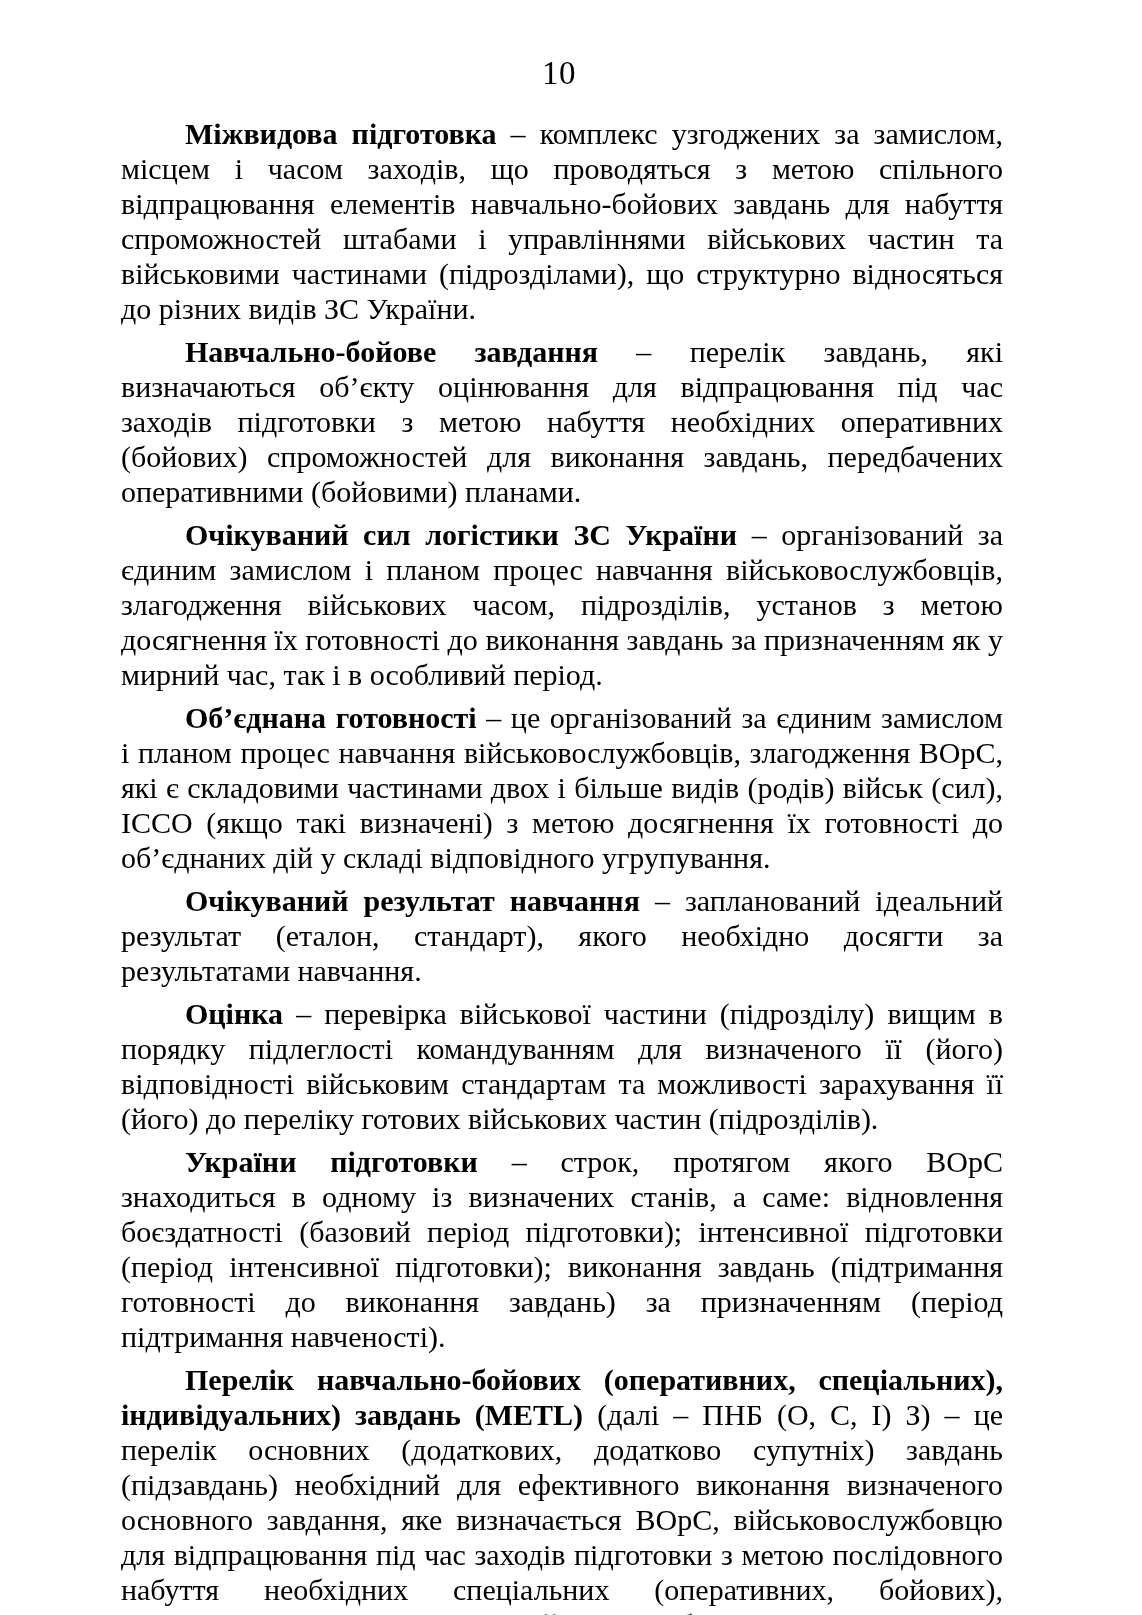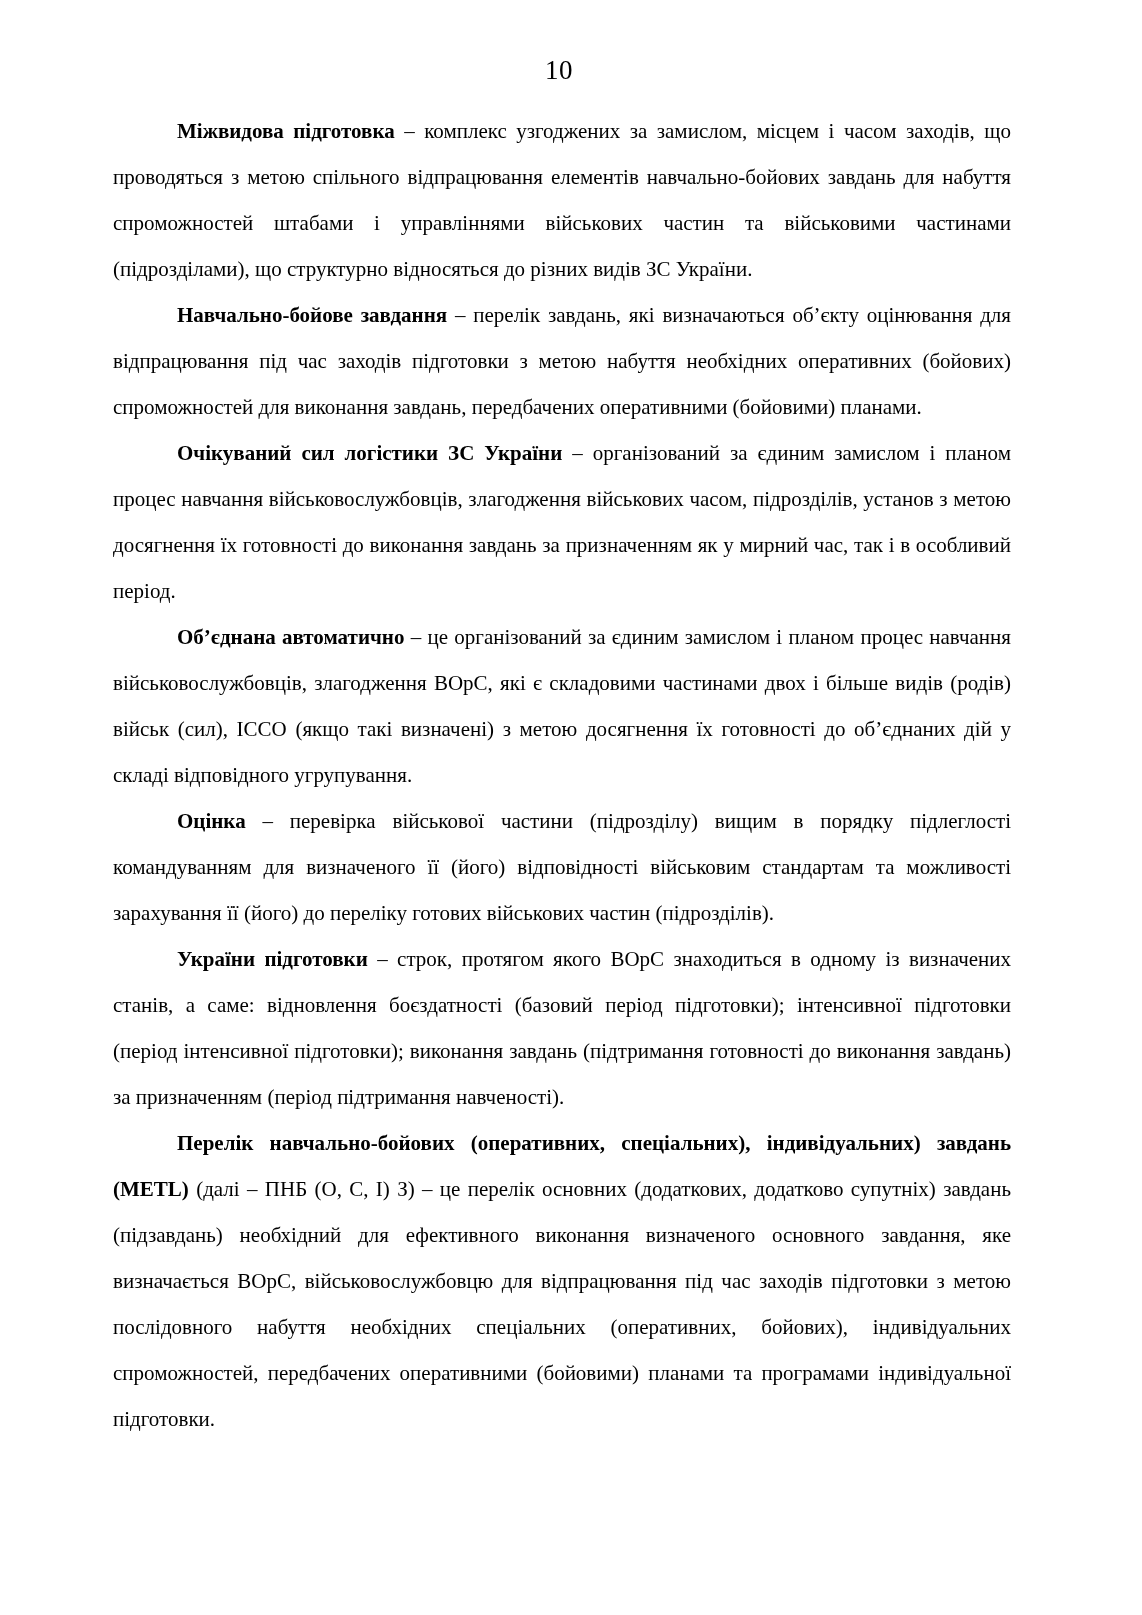--- a/index.html
+++ b/index.html
@@ -20,39 +20,39 @@
     background: #ffffff;
     overflow: hidden;
     box-sizing: border-box;
   }
   .page-number {
     position: absolute;
     top: 57px;
     left: 0;
     width: 1118px;
     text-align: center;
-    font-size: 27px;
+    font-size: 33px;
     line-height: 1;
     letter-spacing: 0.5px;
     font-family: Liberation Serif, serif;
   }
   .body-text {
     position: absolute;
     top: 108px;
     left: 113px;
     width: 898px;
   }
   p.para {
-    margin: 0;
+    margin: 8px;
     padding: 0;
     text-align: justify;
     text-justify: inter-word;
     text-indent: 64px;
-    font-size: 21px;
-    line-height: 46px;
+    font-size: 30px;
+    line-height: 35px;
     -webkit-hyphens: none;
     hyphens: none;
     word-spacing: 0px;
   }
   p.para:last-child {
     text-align: justify;
   }
   
   b.term {
     font-weight: bold;
@@ -75,23 +75,26 @@
 
     <p class="para">
       <b class="term">Навчально-бойове завдання</b><span> – перелік завдань, які визначаються об’єкту оцінювання для відпрацювання під час заходів підготовки з метою набуття необхідних оперативних (бойових) спроможностей для виконання завдань, передбачених оперативними (бойовими) планами.</span>
     </p>
 
     <p class="para">
       <b class="term">Очікуваний сил логістики ЗС України</b><span> – організований за єдиним замислом і планом процес навчання військовослужбовців, злагодження військових часом, підрозділів, установ з метою досягнення їх готовності до виконання завдань за призначенням як у мирний час, так і в особливий період.</span>
     </p>
 
     <p class="para">
-      <b class="term">Об’єднана автоматично</b><span> – це організований за єдиним замислом і планом процес навчання військовослужбовців, злагодження ВОрС, які є складовими частинами двох і більше видів (родів) військ (сил), ІССО (якщо такі визначені) з метою досягнення їх готовності до об’єднаних дій у складі відповідного угрупування.</span>
+      <b class="term">Об’єднана готовності</b><span> – це організований за єдиним замислом і планом процес навчання військовослужбовців, злагодження ВОрС, які є складовими частинами двох і більше видів (родів) військ (сил), ІССО (якщо такі визначені) з метою досягнення їх готовності до об’єднаних дій у складі відповідного угрупування.</span>
     </p>
 
+    <p class="para">
+      <b class="term">Очікуваний результат навчання</b><span> – запланований ідеальний результат (еталон, стандарт), якого необхідно досягти за результатами навчання.</span>
+    </p>
 
     <p class="para">
       <b class="term">Оцінка</b><span> – перевірка військової частини (підрозділу) вищим в порядку підлеглості командуванням для визначеного її (його) відповідності військовим стандартам та можливості зарахування її (його) до переліку готових військових частин (підрозділів).</span>
     </p>
 
     <p class="para">
       <b class="term">України підготовки</b><span> – строк, протягом якого ВОрС знаходиться в одному із визначених станів, а саме: відновлення боєздатності (базовий період підготовки); інтенсивної підготовки (період інтенсивної підготовки); виконання завдань (підтримання готовності до виконання завдань) за призначенням (період підтримання навченості).</span>
     </p>
 
     <p class="para">

